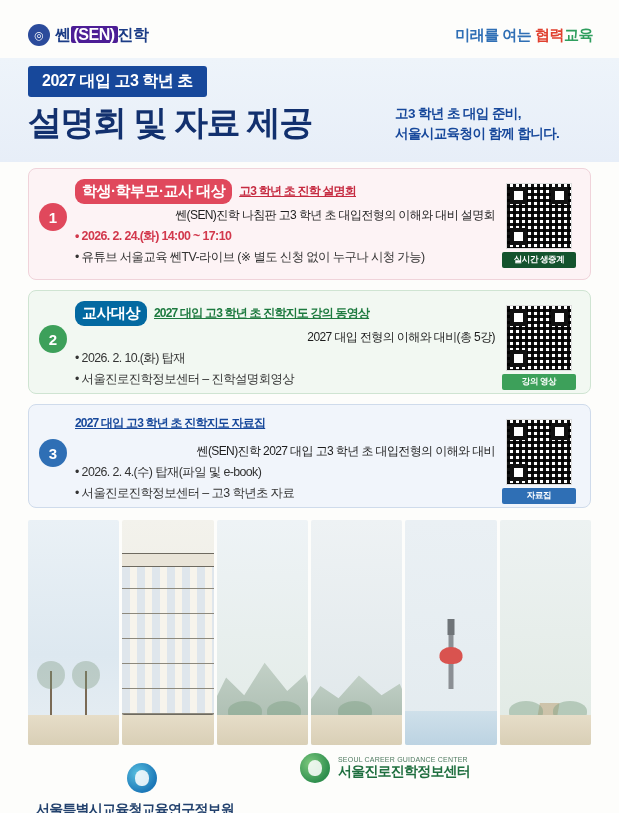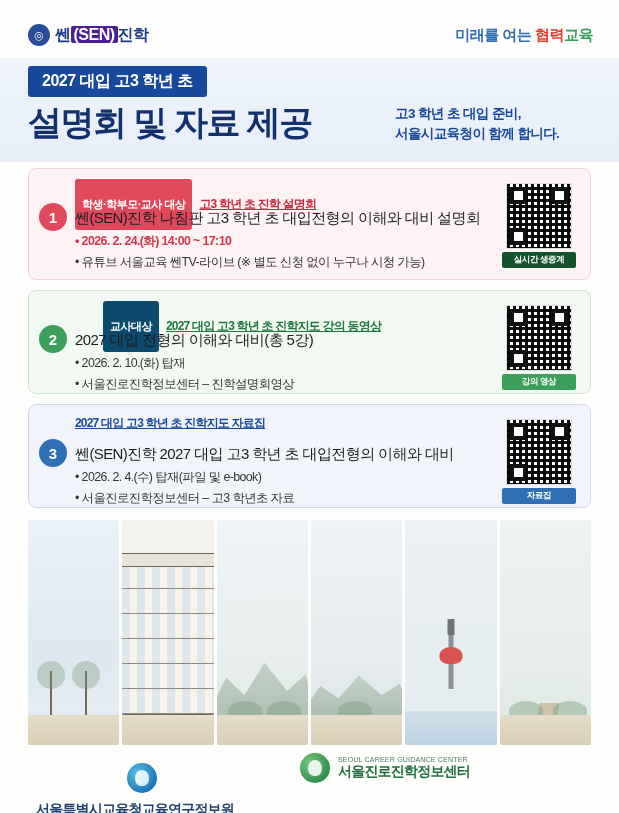--- a/index.html
+++ b/index.html
@@ -68,34 +68,34 @@
   .num{
     position:absolute;left:10px;top:34px;width:28px;height:28px;border-radius:50%;
     color:#fff;font-size:15px;font-weight:bold;display:flex;align-items:center;justify-content:center;
   }
   .num1{background:#e0485c;}
   .num2{background:#3da05a;}
   .num3{background:#2f6fb5;}
 
   .card-head{position:absolute;left:46px;top:10px;display:flex;align-items:center;gap:7px;}
   .tag{
-    color:#fff;font-size:11px;font-weight:bold;padding:18px 7px;border-radius:3px;letter-spacing:-0.5px;
+    color:#fff;font-size:15px;font-weight:bold;padding:3px 7px;border-radius:9px;letter-spacing:-0.5px;
   }
   .tag-red{background:#e0485c;}
-  .tag-green{background:#0c4a6e;margin-left:28px;}
+  .tag-green{background:#0369a1;}
   .card-title{font-size:12px;font-weight:bold;letter-spacing:-0.8px;text-decoration:underline;}
   .t-red{color:#c62b41;}
   .t-green{color:#1d7a3f;}
   .t-blue{color:#17489b;}
 
   .card-body{position:absolute;left:46px;top:36px;width:420px;}
   .line{
     font-size:12.4px;color:#333333;letter-spacing:-0.6px;line-height:1.72;
   }
-  .line.lead{font-size:15px;color:#1d1d1d;}
+  .line.lead{font-size:12px;color:#1d1d1d;text-align:right;}
   .red{color:#d2384c;font-weight:bold;}
   .bullet:before{content:"• ";}
 
   
   .qr-wrap{position:absolute;right:14px;top:14px;width:74px;text-align:center;}
   .qr{
     width:64px;height:64px;margin:0 auto;background:#ffffff;
     border:1px solid #ddd;
     background-image:
       repeating-linear-gradient(90deg,#111 0 3px,transparent 3px 6px),

